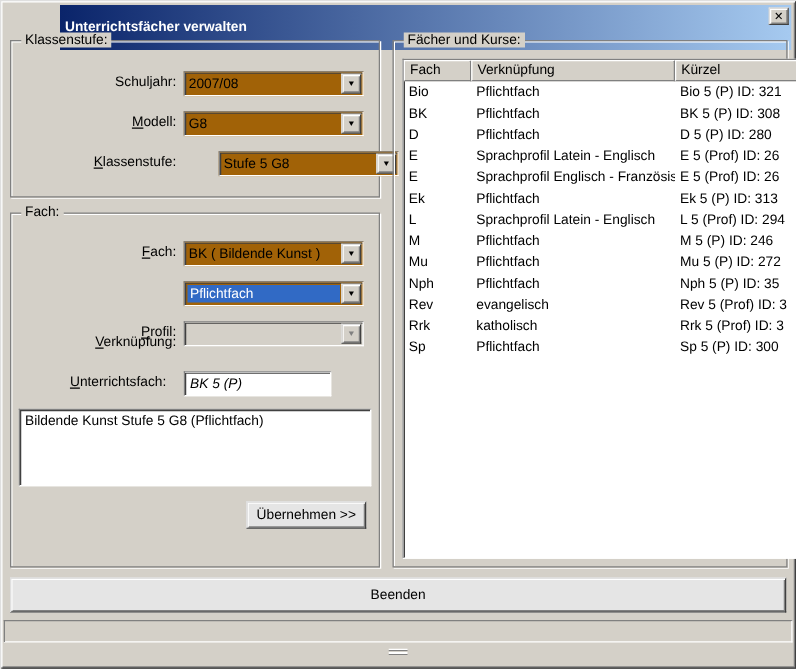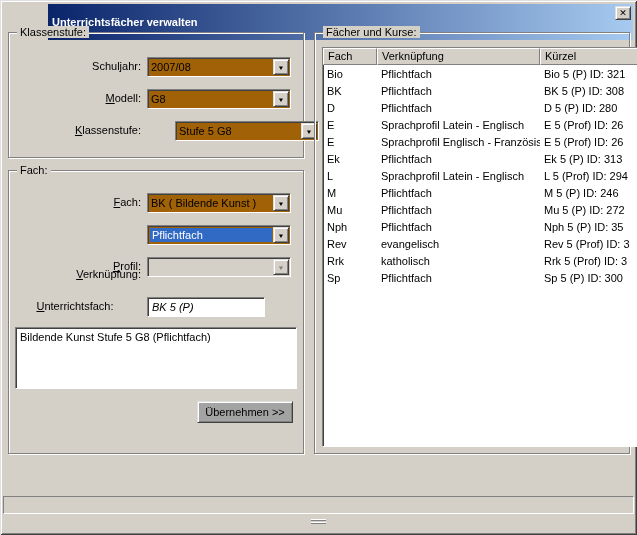--- a/index.html
+++ b/index.html
@@ -31,21 +31,21 @@
   .group {
     position: absolute;
     border: 1px solid #808080;
     box-shadow: inset 1px 1px 0 #ffffff, 1px 1px 0 #ffffff;
   }
   .group-title {
     position: absolute; top: -7px; left: 8px;
     background: var(--window-bg, #d4d0c8); padding: 0 3px; white-space: nowrap;
   }
   .form-label { position: absolute; width: 122px; text-align: right; white-space: nowrap; }
-  .label-left { text-align: center; width: 116px; }
+  .label-left { text-align: right; width: 116px; }
   .combo {
     position: absolute; width: 144px; height: 20px; background: #a16207;
     border: 1px solid; border-color: #808080 #ffffff #ffffff #808080;
     box-shadow: inset 1px 1px 0 #404040;
   }
   .combo-text {
     position: absolute; left: 3px; top: 2px; right: 19px; bottom: 2px;
     overflow: hidden; white-space: nowrap; line-height: 14px;
   }
   .combo.selected .combo-text {
@@ -63,21 +63,21 @@
   .combo-arrow { font-size: 7px; line-height: 7px; transform: scaleY(0.9); }
   .textfield {
     position: absolute; background: #fff;
     border: 1px solid; border-color: #808080 #ffffff #ffffff #808080;
     box-shadow: inset 1px 1px 0 #404040;
     padding: 2px 4px; font: inherit; line-height: 14px;
     white-space: nowrap; overflow: hidden; outline: none;
   }
   .multiline { white-space: normal; line-height: 13px; padding: 3px 4px; }
   .btn {
-    position: absolute; background: #a3a3a3;
+    position: absolute; background: #e5e5e5;
     border: 1px solid; border-color: #dfdfdf #404040 #404040 #dfdfdf;
     box-shadow: inset 1px 1px 0 #ffffff, inset -1px -1px 0 #808080;
     font: inherit; display: flex; align-items: center; justify-content: center;
     cursor: default;
   }
   .list {
     position: absolute; left: 7px; top: 14px; width: 356px; height: 400px;
     background: #fff; border: 1px solid; border-color: #808080 #ffffff #ffffff #808080;
     box-shadow: inset 1px 1px 0 #404040; overflow: hidden;
   }
@@ -260,16 +260,17 @@
 
   <div class="list-row">
     <span class="cell c-fach">Sp</span>
     <span class="cell c-verk">Pflichtfach</span>
     <span class="cell c-kurz">Sp 5 (P) ID: 300</span>
   </div>
 </div>
     </div>
   </div>
 
+  <div class="btn" style="left:8px; top:462px; width:621px; height:28px;">Beenden</div>
 
   <div class="statusbar"></div>
   <div class="grip"></div>
 </div>
 
 </body></html>

